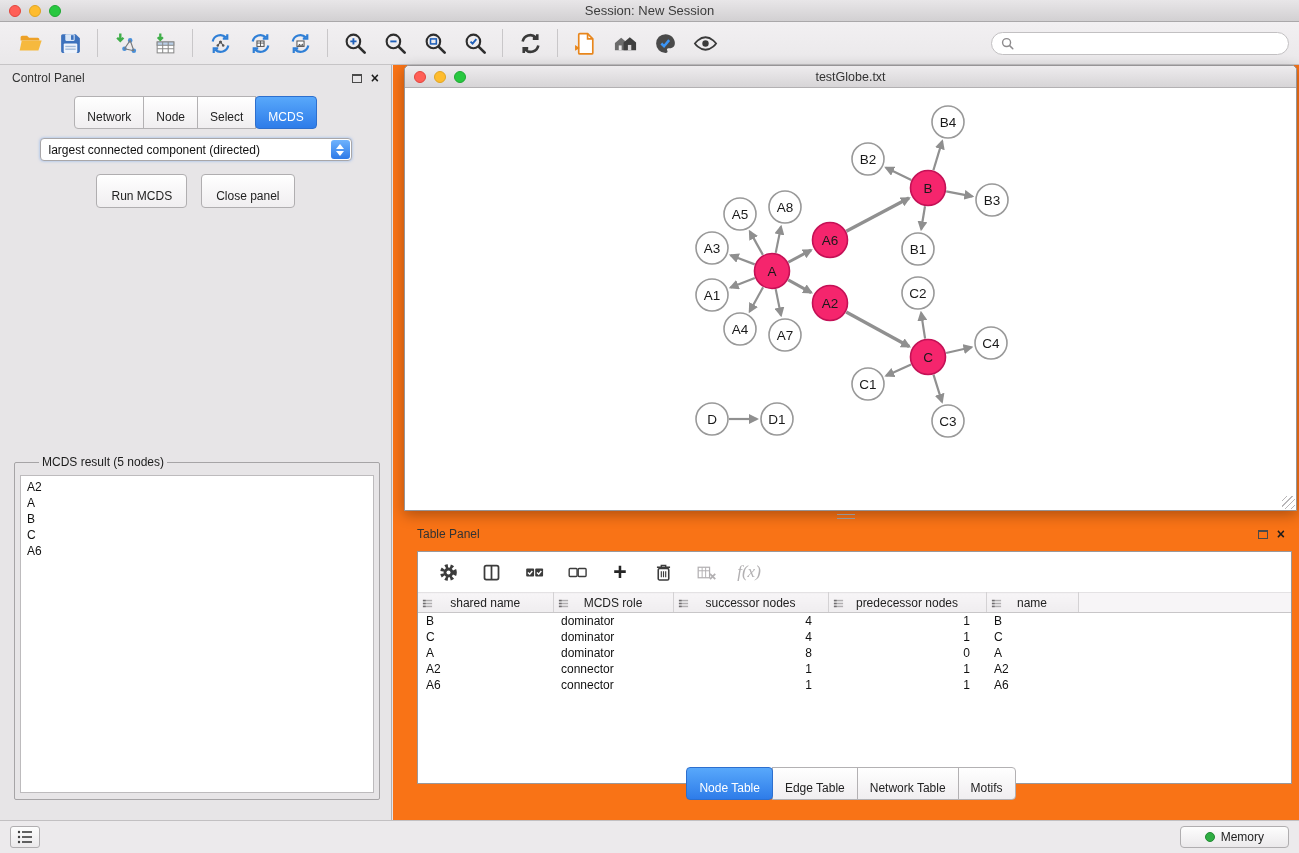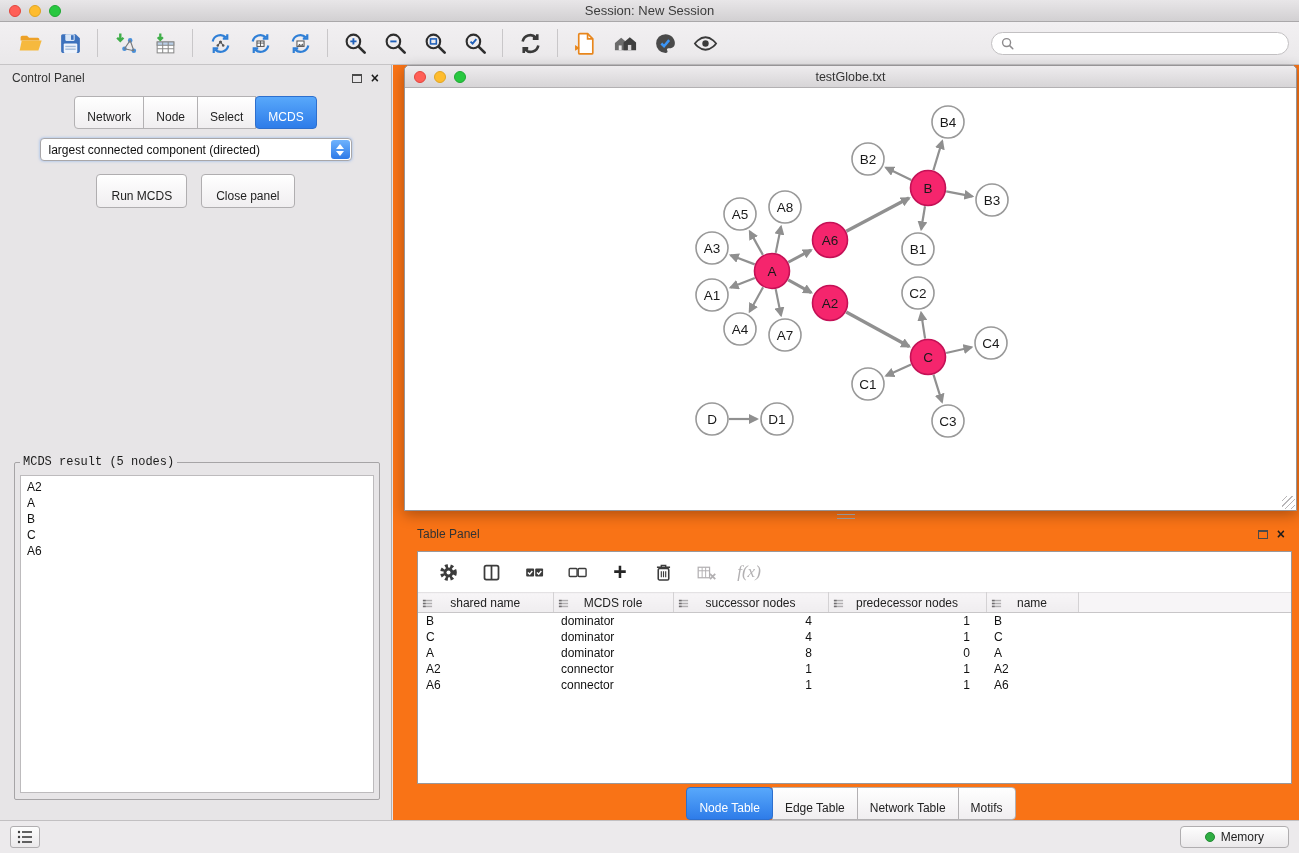--- a/index.html
+++ b/index.html
@@ -85,21 +85,21 @@
   .btn-row { display:flex; justify-content:center; gap:14px; margin-top:13px; }
   .mac-btn {
     padding:14px 14px 4px; font-size:12px; color:#222;
     background:linear-gradient(#ffffff,#f0eef0);
     border:1px solid #b0aeb0; border-radius:4px;
   }
   .result-fieldset {
     position:absolute; left:14px; right:11px; top:390px; bottom:20px;
     border:1px solid #a6a4a6; border-radius:2px; padding:6px 5px 6px;
   }
-  .result-fieldset legend { font-size:12px; color:#1b1b1b; padding:0 3px; margin-left:0;font-family:Liberation Mono, monospace; }
+  .result-fieldset legend { font-size:12px; color:#1b1b1b; padding:0 3px; margin-left:19px; }
   .result-list {
     width:100%; height:100%; background:#fff; border:1px solid #bdbbbd;
     padding:3px 6px; font-size:12px; line-height:16px; overflow:auto; color:#111;
   }
 
   
   .right-pane { position:absolute; left:393px; top:65px; right:0; bottom:33px; background:#f97316; }
 
   .network-window {
     position:absolute; left:11px; top:0; right:2px; height:446px;
@@ -142,21 +142,21 @@
   .tp-table th {
     height:20px; font-weight:normal; color:#222; text-align:center;
     background:linear-gradient(#f7f5f7,#efedef);
     border-right:1px solid #d4d2d4; border-bottom:1px solid #c8c6c8; border-top:1px solid #e4e2e4;
     position:relative; overflow:hidden; white-space:nowrap;
   }
   .tp-table th .th-icon { position:absolute; left:4px; top:5px; }
   .tp-table th.filler { background:#f7f5f7; border-right:none; }
   .tp-table td { height:16px; padding:0 8px; color:#111; white-space:nowrap; overflow:hidden; }
   .tp-table td.num { text-align:right; padding-right:16px; }
-  .tp-tabs { position:absolute; left:0; right:0; bottom:0; justify-content:center; }
+  .tp-tabs { position:absolute; left:0; right:0; bottom:20px; justify-content:center; }
 
   
   .statusbar {
     position:absolute; left:0; right:0; bottom:0; height:33px;
     background:#eceaec; border-top:1px solid #c2c0c2;
     display:flex; align-items:center; padding:0 10px;
   }
   .sb-btn {
     width:30px; height:22px; border:1px solid #b0aeb0; border-radius:3px;
     background:linear-gradient(#fdfdfd,#ebe9eb);

